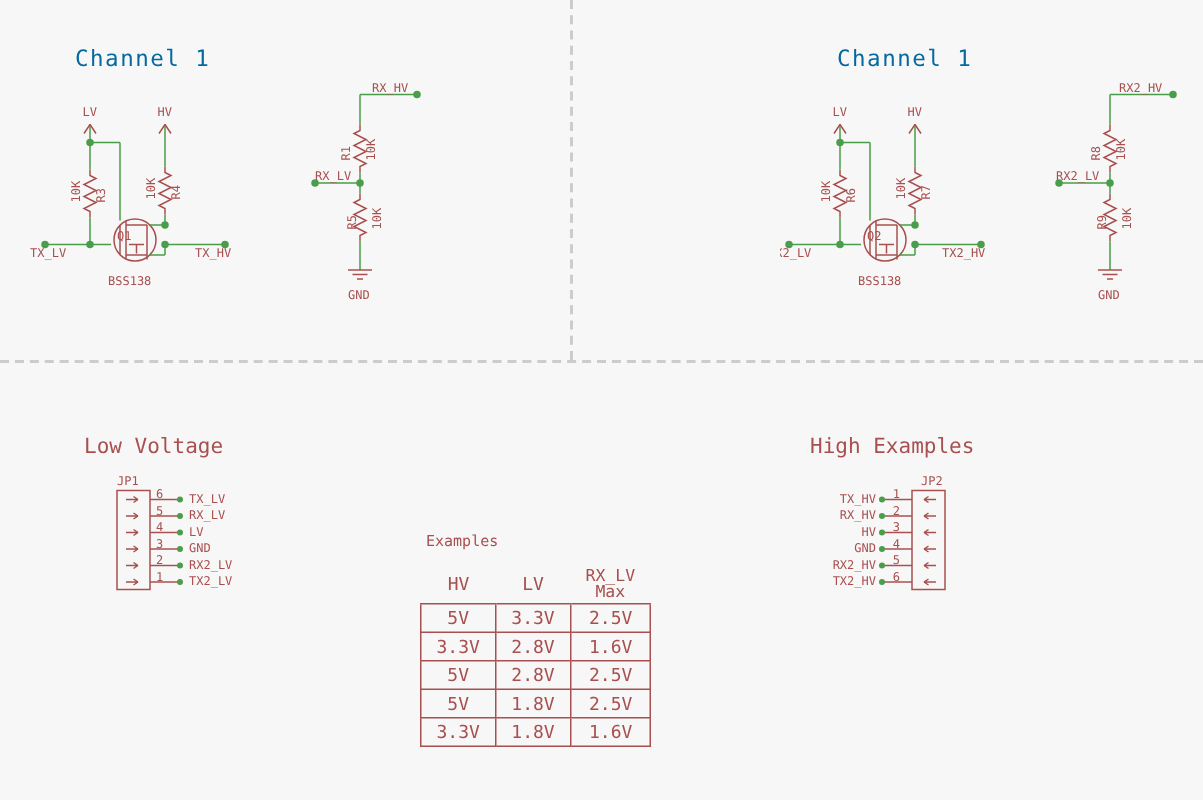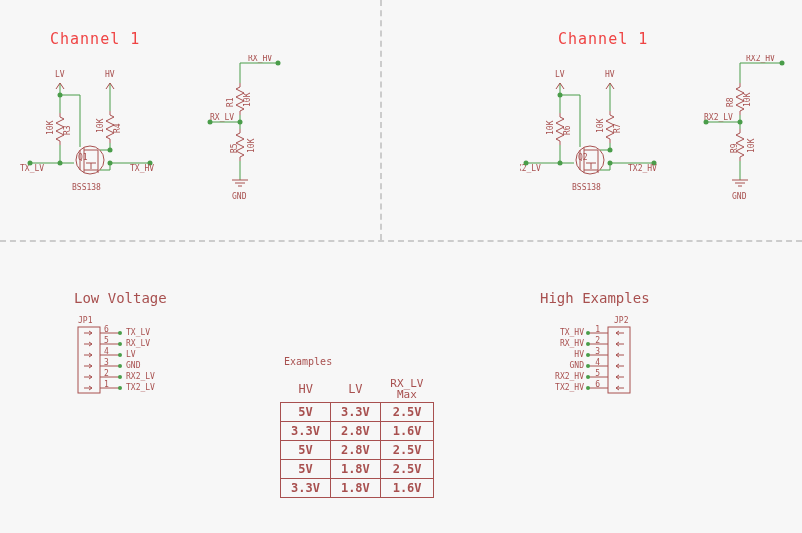--- a/index.html
+++ b/index.html
@@ -8,21 +8,21 @@
     width: 802px;
     height: 533px;
     background: #f7f7f7;
     font-family: monospace;
     position: relative;
     overflow: hidden;
   }
   .title {
     font-family: monospace;
     font-size: 15px;
-    color: #ef4444;
+    color: #0369a1;
     letter-spacing: 1px;
     position: absolute;
   }
   .subtitle {
     font-family: monospace;
     font-size: 14px;
     color: #a8504f;
     position: absolute;
   }
   svg text.netlabel {
@@ -56,21 +56,20 @@
     position:absolute;
     border-collapse: collapse;
     font-family: monospace;
     font-size: 12px;
     color: #a8504f;
   }
   table.examples th, table.examples td {
     border: 1px solid #a8504f;
     padding: 2px 10px;
     text-align: center;
-    font-weight: bold;
   }
   table.examples th {
     font-weight: normal;
     border-top: none;
   }
   table.examples th.nob { border-left:none; border-right:none; }
 </style>
 </head>
 <body>
 
@@ -229,21 +228,21 @@
   </g>
   <text class="complabel" transform="rotate(-90 213 98)" x="213" y="102">R9</text>
   <text class="complabel" transform="rotate(-90 230 98)" x="230" y="102">10K</text>
   <line class="wire" x1="220" y1="106" x2="220" y2="125"></line>
   <line class="comp" x1="212" y1="125" x2="228" y2="125"></line>
   <line class="comp" x1="215" y1="128" x2="225" y2="128"></line>
   <line class="comp" x1="218" y1="131" x2="222" y2="131"></line>
   <text class="netlabel" x="212" y="144">GND</text>
 </svg>
 
-<div class="subtitle" style="left:74px; top:290px;text-align:right;">Low Voltage</div>
+<div class="subtitle" style="left:56px; top:290px;text-align:right;">Low Voltage</div>
 <svg style="position:absolute; left:70px; top:315px;" width="140" height="90">
   <text class="netlabel" x="8" y="8">JP1</text>
   <rect class="comp" x="8" y="12" width="22" height="66"></rect>
   <g id="jp1-pins">
       <line class="pin" x1="30" y1="18" x2="50" y2="18"></line>
       <circle cx="50" cy="18" r="2" class="junction"></circle>
       <text class="netlabel" x="34" y="17">6</text>
       <text class="netlabel" x="56" y="20">TX_LV</text>
       <path class="comp" d="M14 18 l8 0 m0 0 l-3 -2 m3 2 l-3 2"></path>
       <line class="pin" x1="30" y1="29" x2="50" y2="29"></line>

